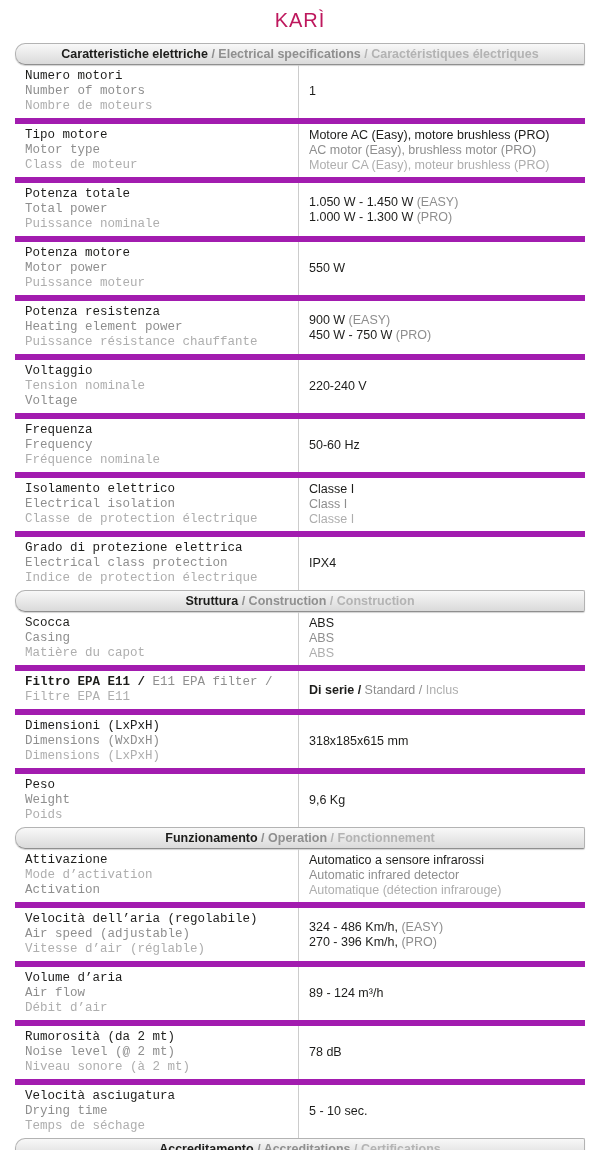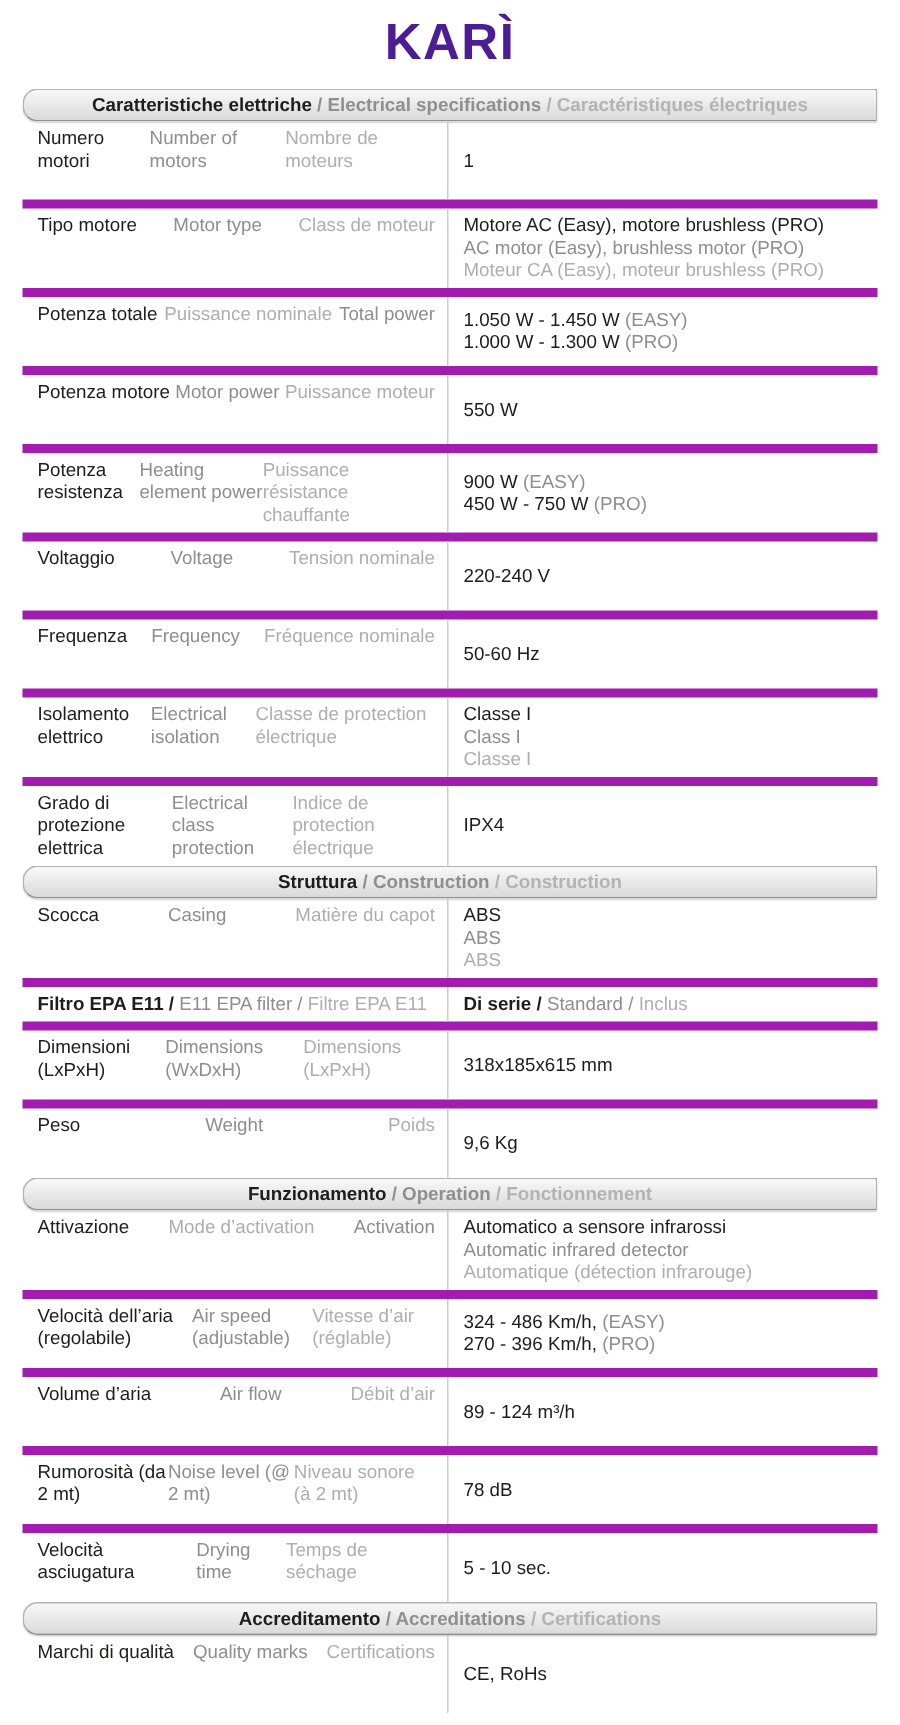--- a/index.html
+++ b/index.html
@@ -6,24 +6,24 @@
   html, body { margin: 0; padding: 0; }
   body {
     width: 600px; height: 1150px;
     background: #ffffff;
     font-family: "Liberation Sans", sans-serif;
     -webkit-font-smoothing: antialiased;
   }
   .page-title {
     margin: 9px 0 11px 0;
     text-align: center;
-    font-size: 34px;
-    font-weight: 700;
+    font-size: 20px;
+    font-weight: 400;
     letter-spacing: 1px;
-    color: #4c1d95;
+    color: #be185d;
   }
   .spec-table { margin: 0 15px; width: 570px; }
 
   .sec-header {
     height: 22px;
     line-height: 20px;
     text-align: center;
     font-size: 12.5px;
     font-weight: 700;
     background: linear-gradient(#f8f8f8, #dadada);
@@ -39,22 +39,23 @@
   .row { display: flex; min-height: 52px; }
   .row.inline-row { min-height: 23px; }
   .section .row + .row { border-top: 6px solid #a21caf; }
 
   .label-cell {
     width: 283px;
     padding: 4px 8px 4px 10px;
     font-size: 12.5px;
     line-height: 15px;
     display: flex;
-    flex-direction: row;
-    justify-content: space-between;
+    flex-direction: column;
+    justify-content: flex-start;
+    font-family: Liberation Mono, monospace;
   }
   .value-cell {
     flex: 1;
     border-left: 1px solid #cccccc;
     padding: 4px 8px 4px 10px;
     font-size: 12.5px;
     line-height: 15px;
     display: flex;
     flex-direction: column;
     justify-content: center;
@@ -95,22 +96,22 @@
           </div>
           <div class="value-cell">
             <div><span class="t-dark">Motore AC (Easy), motore brushless (PRO)</span></div>
             <div><span class="t-mid">AC motor (Easy), brushless motor (PRO)</span></div>
             <div><span class="t-light">Moteur CA (Easy), moteur brushless (PRO)</span></div>
           </div>
         </div>
         <div class="row">
           <div class="label-cell">
             <div><span class="t-dark">Potenza totale</span></div>
+            <div><span class="t-mid">Total power</span></div>
             <div><span class="t-light">Puissance nominale</span></div>
-            <div><span class="t-mid">Total power</span></div>
           </div>
           <div class="value-cell">
             <div><span class="t-dark">1.050 W - 1.450 W </span><span class="t-mid">(EASY)</span></div>
             <div><span class="t-dark">1.000 W - 1.300 W </span><span class="t-mid">(PRO)</span></div>
           </div>
         </div>
         <div class="row">
           <div class="label-cell">
             <div><span class="t-dark">Potenza motore</span></div>
             <div><span class="t-mid">Motor power</span></div>
@@ -127,22 +128,22 @@
             <div><span class="t-light">Puissance résistance chauffante</span></div>
           </div>
           <div class="value-cell">
             <div><span class="t-dark">900 W </span><span class="t-mid">(EASY)</span></div>
             <div><span class="t-dark">450 W - 750 W </span><span class="t-mid">(PRO)</span></div>
           </div>
         </div>
         <div class="row">
           <div class="label-cell">
             <div><span class="t-dark">Voltaggio</span></div>
+            <div><span class="t-light">Tension nominale</span></div>
             <div><span class="t-mid">Voltage</span></div>
-            <div><span class="t-light">Tension nominale</span></div>
           </div>
           <div class="value-cell">
             <div><span class="t-dark">220-240 V</span></div>
           </div>
         </div>
         <div class="row">
           <div class="label-cell">
             <div><span class="t-dark">Frequenza</span></div>
             <div><span class="t-mid">Frequency</span></div>
             <div><span class="t-light">Fréquence nominale</span></div>

